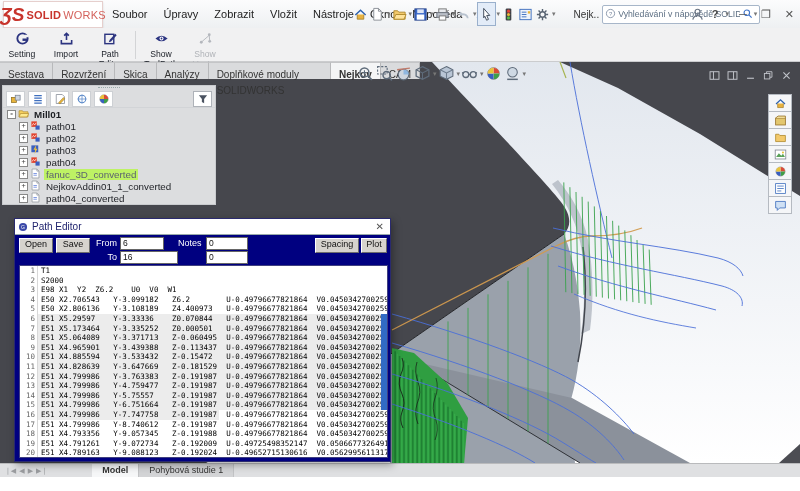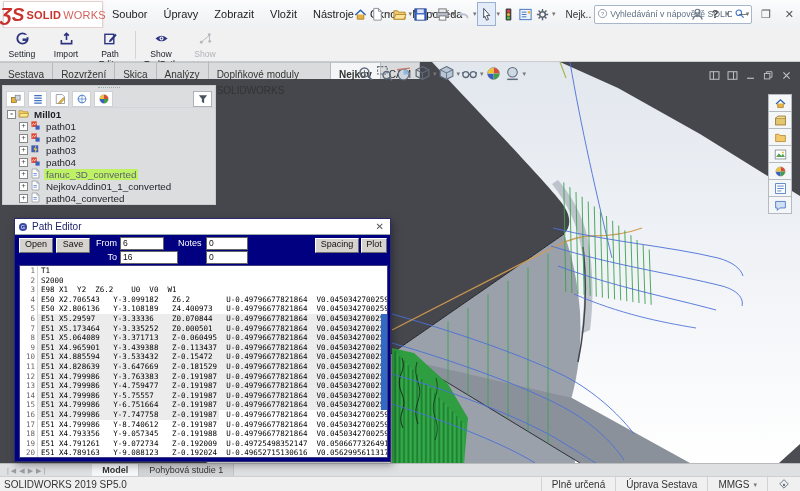--- a/index.html
+++ b/index.html
@@ -14,21 +14,21 @@
   .logo-solid{font-weight:bold;font-size:11px;color:#c8342c;letter-spacing:.2px;}
   .logo-works{font-weight:normal;font-size:11px;color:#d4625c;letter-spacing:.2px;}
   #menus{position:absolute;left:104px;top:0;height:28px;display:flex;align-items:center;}
   .menu-item{padding:0 8px;font-size:11px;color:#222;height:28px;line-height:28px;}
   #pin{margin-left:4px;width:16px;height:16px;}
   #quicktools{position:absolute;left:352px;top:0;height:28px;display:flex;align-items:center;}
   .qt{display:flex;align-items:center;height:22px;padding:0 1px;}
   .qt svg{width:15px;height:15px;}
   .qt.pressed{border:1px solid #9ab0cc;background:#e3ecf8;}
   .caret{font-size:7px;color:#777;margin-left:1px;}
-  #overflow-label{font-size:10px;color:#333;margin:0 3px 0 10px;}
+  #overflow-label{font-size:10px;color:#333;margin:0 3px 0 18px;}
   #searchbox{display:flex;align-items:center;width:152px;height:17px;border:1px solid #a7b6c9;background:#fff;
              border-radius:2px;padding:0 2px;}
   #searchbox svg{width:11px;height:11px;flex:none;}
   #search-input{border:none;outline:none;flex:1;font-size:8.7px;color:#333;min-width:0;
                 font-family:"Liberation Sans",sans-serif;}
   #search-input::placeholder{color:#5d6f83;}
   #rightbtns{position:absolute;right:2px;top:0;height:28px;display:flex;align-items:center;gap:6px;}
   .winbtn{font-size:11px;color:#555;padding:0 4px;}
   .help-q{font-size:11px;color:#444;font-weight:bold;}
   
@@ -676,31 +676,14 @@
         <span>◀</span>
         <span>▶</span>
         <span>▶❘</span>
     </div>
     <div id="mtabs">
         <span class="mtab active">Model</span>
         <span class="mtab">Pohybová studie 1</span>
       </div>
   </div>
 
-  <div id="statusbar">
-    <span id="status-left">SOLIDWORKS 2019 SP5.0</span>
-    <div id="status-right">
-        <span class="scell">Plně určená</span>
-        <span class="scell">Úprava Sestava</span>
-        <span class="scell">
-          <span>MMGS</span>
-          <span class="caret">▾</span>
-        </span>
-        <span class="scell">
-          <svg viewBox="0 0 16 16">
-            <rect x="3" y="3" width="8" height="8" transform="rotate(45 8 8)" fill="none" stroke="#6b7584" stroke-width="1.2"></rect>
-            <circle cx="8" cy="8" r="1.6" fill="#6b7584"></circle>
-          </svg>
-        </span>
-      </div>
-  </div>
 
 </div>
 
 </body></html>

